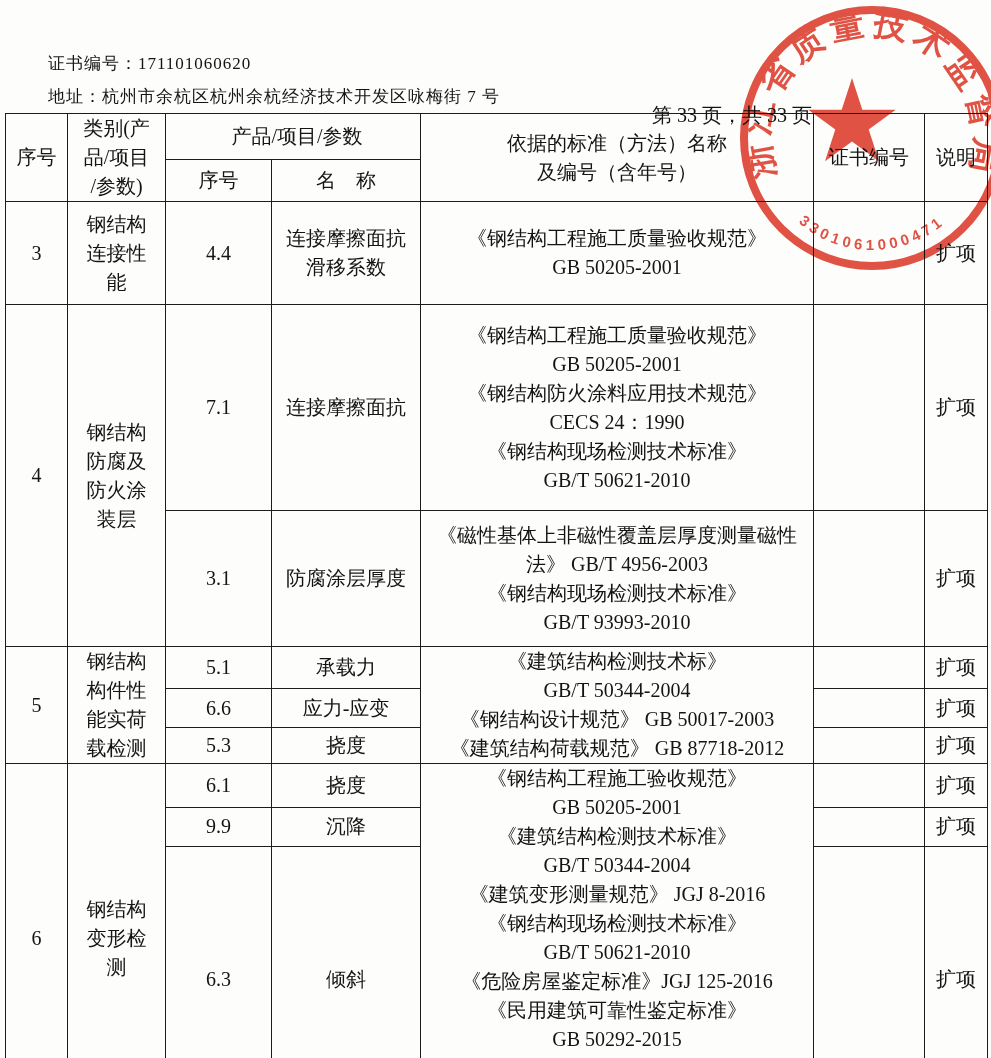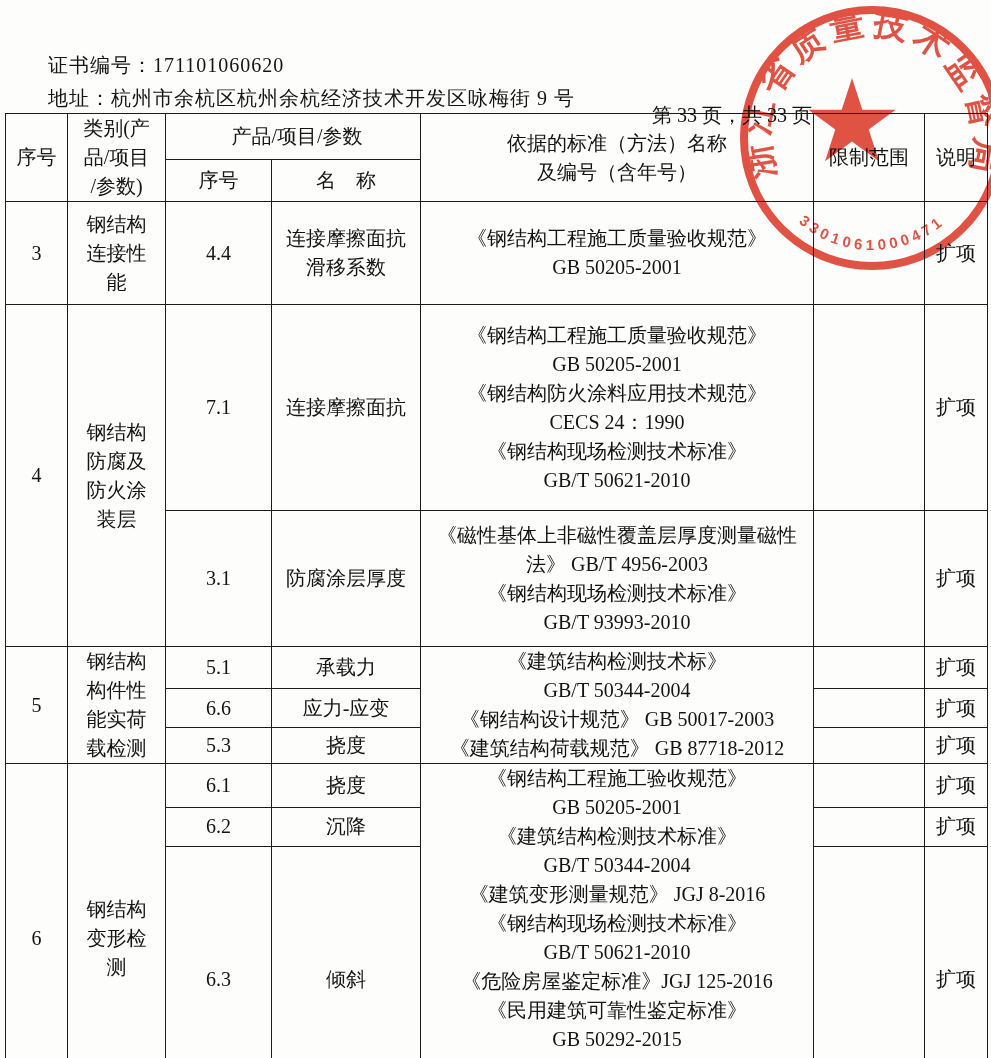--- a/index.html
+++ b/index.html
@@ -1,21 +1,21 @@
 <!DOCTYPE html>
 <html><head>
 <meta charset="utf-8">
 <style>
   html,body{margin:0;padding:0;}
   body{
     width:991px;height:1058px;position:relative;overflow:hidden;
     background:#fdfdfb;color:#141414;
     font-family:"Liberation Serif","DejaVu Serif",serif;
   }
-  .topline{position:absolute;left:48px;font-size:20px;letter-spacing:1px;white-space:nowrap;}
+  .topline{position:absolute;left:48px;font-size:17px;letter-spacing:1px;white-space:nowrap;}
   #cert-line{top:52px;}
   #addr-line{top:85px;}
   #page-info{position:absolute;left:652px;top:102px;font-size:20px;white-space:nowrap;}
 
   table#acctable{
     position:absolute;left:5px;top:113px;
     border-collapse:collapse;table-layout:fixed;width:983px;
   }
   #acctable td{
     border:1.6px solid #1c1c1c;
@@ -40,21 +40,21 @@
   }
   #seal text{
     font-family:"Liberation Sans","DejaVu Sans",sans-serif;
     font-weight:bold;
   }
 </style>
 </head>
 <body>
 
 <div class="topline" id="cert-line"><span>证书编号：</span><span>171101060620</span></div>
-<div class="topline" id="addr-line"><span>地址：</span><span>杭州市余杭区杭州余杭经济技术开发区咏梅街 9 号</span></div>
+<div class="topline" id="addr-line"><span>地址：</span><span>杭州市余杭区杭州余杭经济技术开发区咏梅街 7 号</span></div>
 <div id="page-info">第 33 页，共 33 页</div>
 
 <table id="acctable">
   <colgroup>
     <col style="width:62px">
       <col style="width:98px">
       <col style="width:106px">
     <col style="width:149px">
       <col style="width:393px">
       <col style="width:111px">
@@ -62,21 +62,21 @@
   </colgroup>
   <tbody>
       <tr style="height:39px">
     <td rowspan="2" class="c-head">序号</td>
     <td rowspan="2" class="c-head pre">类别(产
 品/项目
 /参数)</td>
     <td colspan="2" class="c-head left">产品/项目/参数</td>
     <td rowspan="2" class="c-head pre">依据的标准（方法）名称
 及编号（含年号）</td>
-    <td rowspan="2" class="c-head">限制范围</td>
+    <td rowspan="2" class="c-head">证书编号</td>
     <td rowspan="2" class="c-head">说明</td>
   </tr>
   <tr style="height:36px">
     <td class="c-head">序号</td>
     <td class="c-head">名　称</td>
   </tr>
 
   <tr style="height:103px">
     <td>3</td>
     <td class="pre">钢结构
@@ -167,21 +167,21 @@
 《危险房屋鉴定标准》JGJ 125-2016
 《民用建筑可靠性鉴定标准》
 GB 50292-2015
 《工业建筑可靠性鉴定标准》
 GB 50144-2008</td>
     <td></td>
     <td>扩项</td>
   </tr>
 
   <tr style="height:35px">
-    <td>6.2</td>
+    <td>9.9</td>
     <td>沉降</td>
     <td></td>
     <td>扩项</td>
   </tr>
 
   <tr style="height:238px">
     <td>6.3</td>
     <td>倾斜</td>
     <td></td>
     <td>扩项</td>

